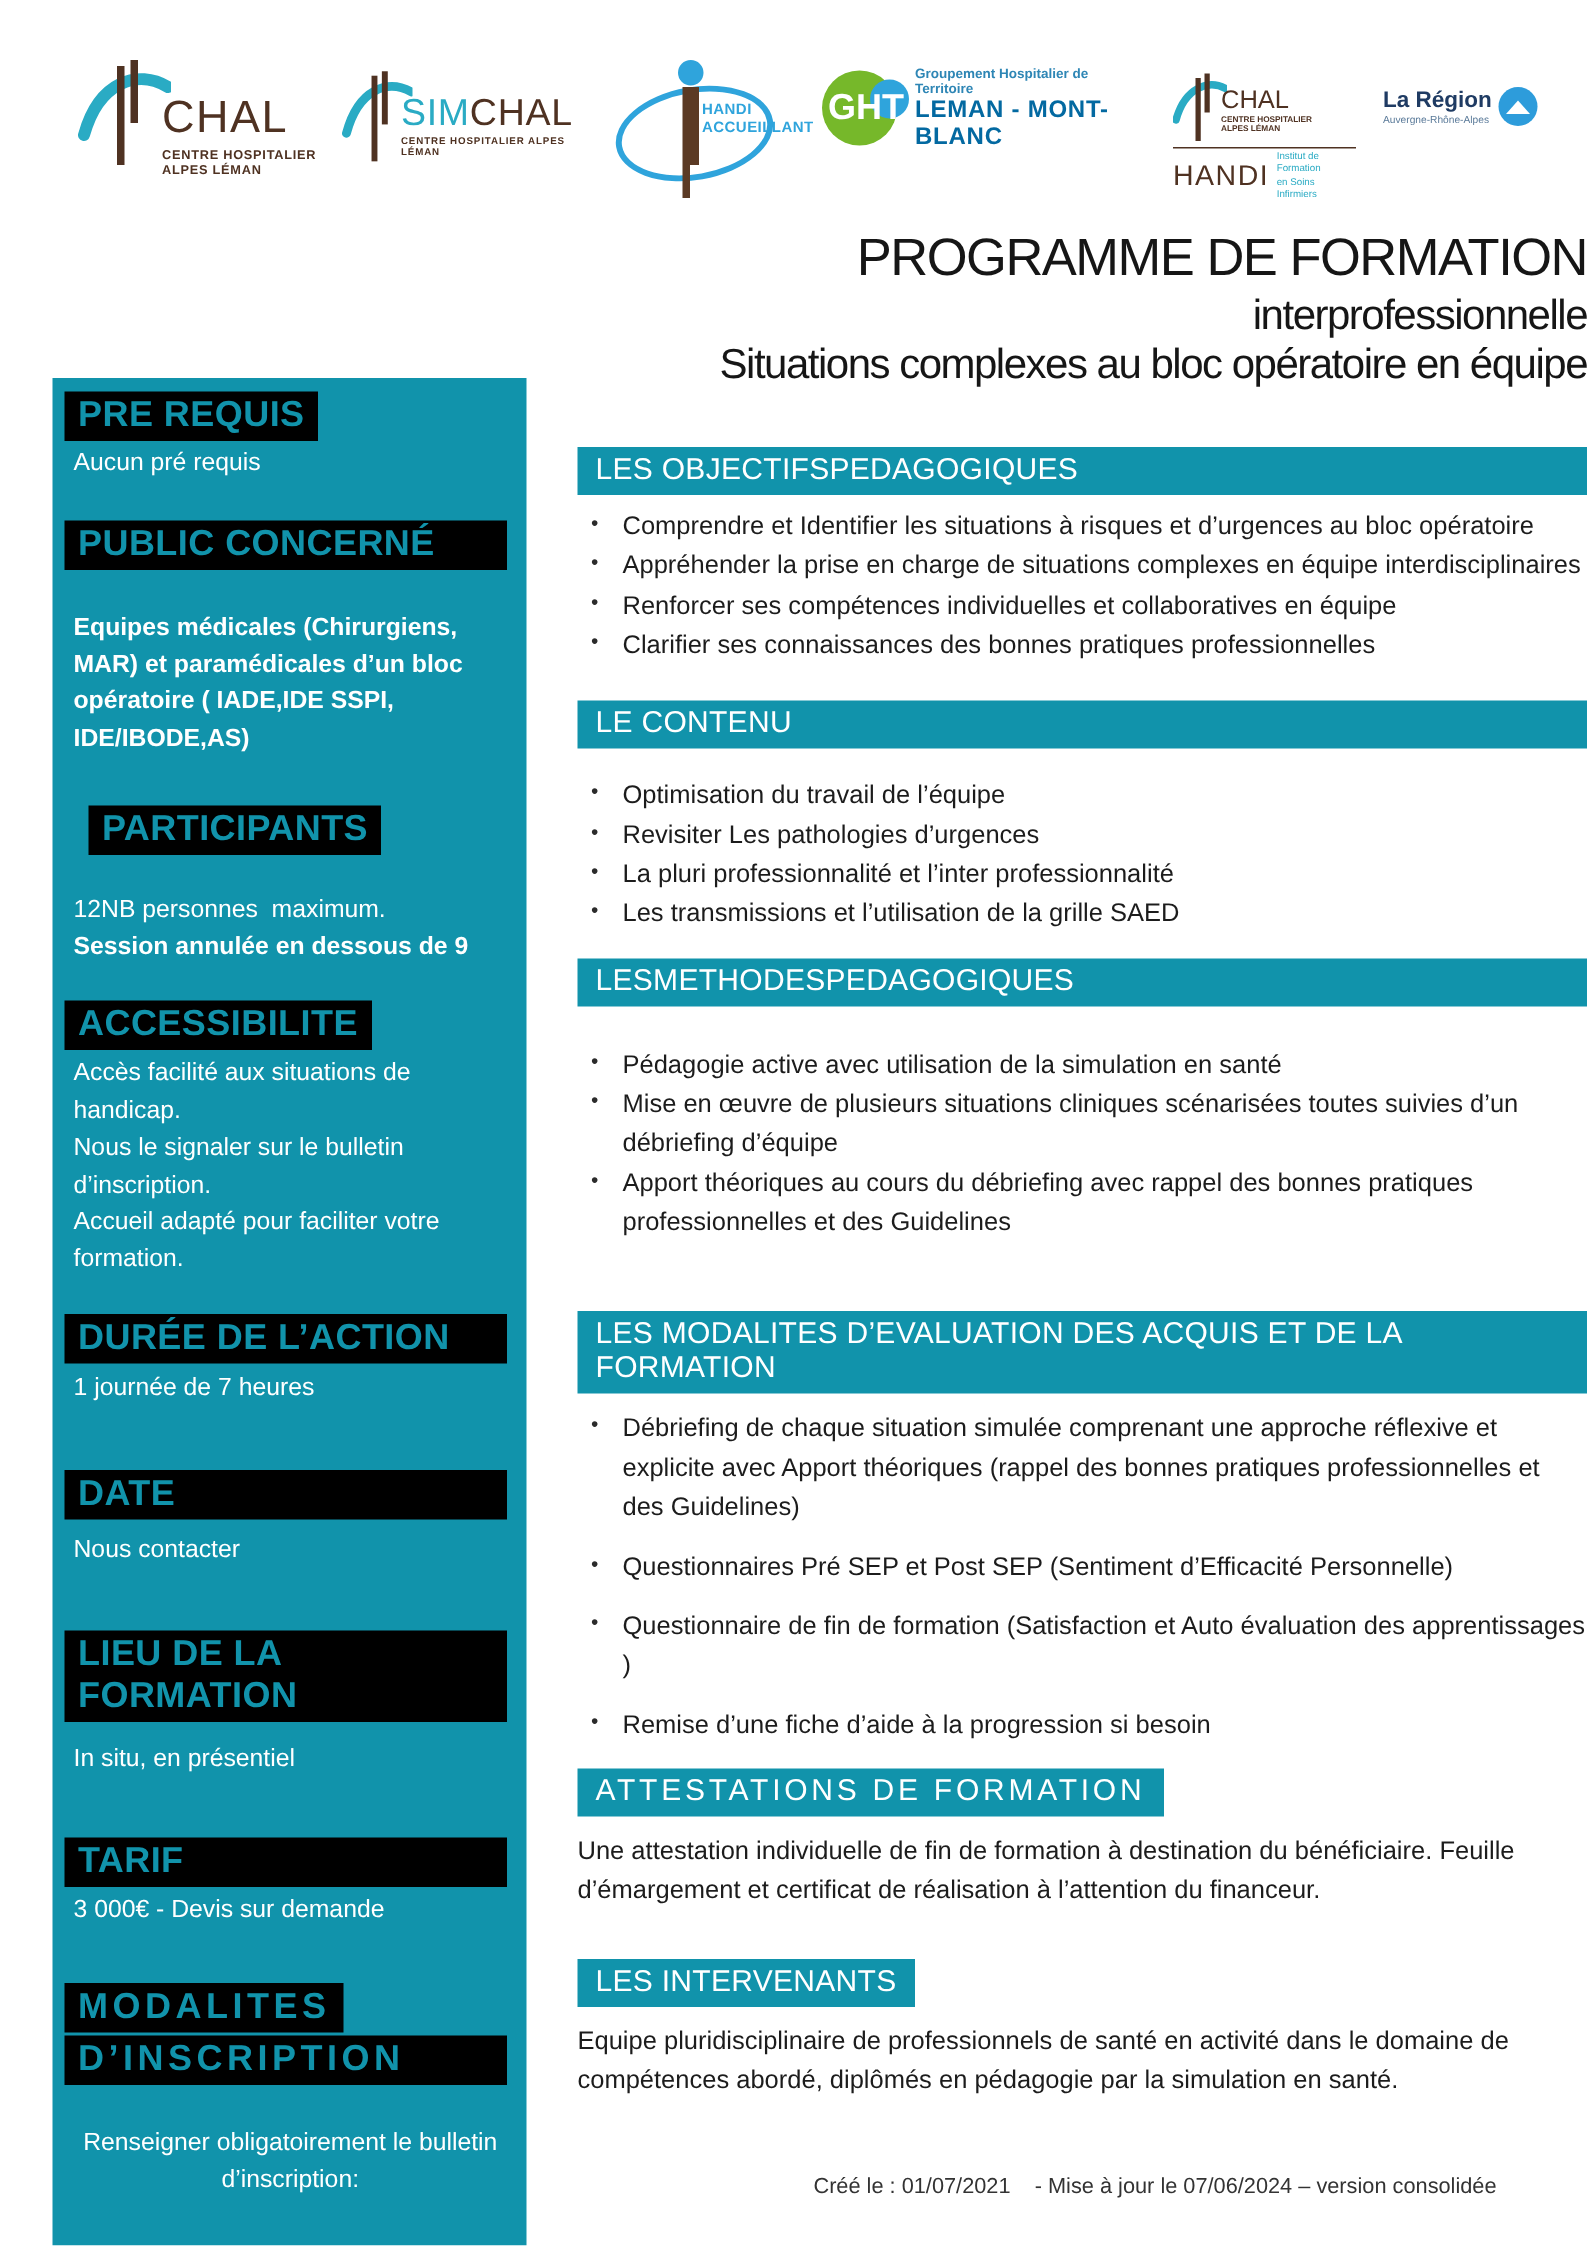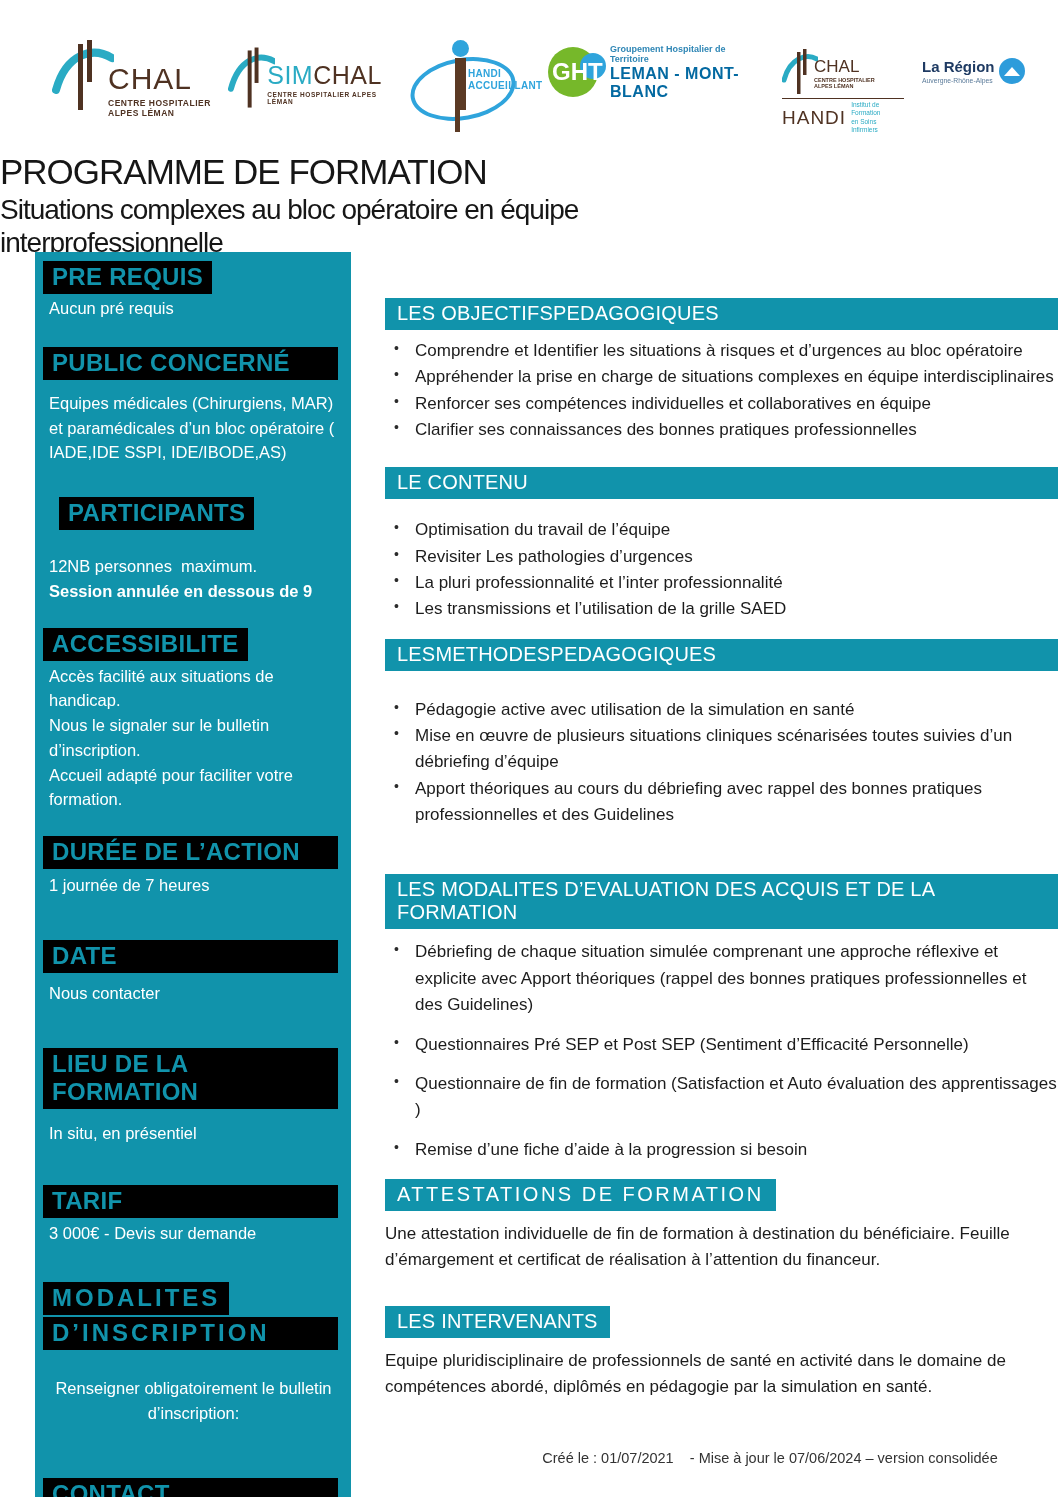--- a/index.html
+++ b/index.html
@@ -56,21 +56,21 @@
 
   .region-wrap { left:922px; top:58px; width:120px; }
   .region-row { display:flex; align-items:flex-end; }
   .region-name { font-size:15px; font-weight:800; color:#1f3b63; line-height:1.1; }
   .region-sub { font-size:6.8px; color:#5a7a99; margin-top:2px; }
   .region-icon { width:26px; height:26px; border-radius:50%; background:#2d9cdb; margin-left:4px; position:relative; flex:0 0 auto; }
   .region-mtn { position:absolute; left:5px; top:9px; width:0; height:0;
      border-left:8px solid transparent; border-right:8px solid transparent; border-bottom:9px solid #ffffff; }
 
   
-  .title-block { position:absolute; left:0; top:152px; width:100%; text-align:left; color:#161616; }
+  .title-block { position:absolute; left:0; top:152px; width:100%; text-align:right; color:#161616; }
   .title-main { font-size:35px; letter-spacing:-1px; }
   .title-sub  { font-size:28px; letter-spacing:-1px; line-height:1.12; margin-top:2px; }
 
   
   .sidebar { position:absolute; left:35px; top:252px; width:316px; height:1245px;
      background:#1193ab; color:#ffffff; padding:7px 13px 10px 8px; }
   .lbl { display:inline-block; background:#000000; color:#1193ab; font-weight:700;
      font-size:24px; padding:2px 9px 3px 9px; letter-spacing:.3px; }
   .lbl.wide { display:block; }
   .sb-body { font-size:16.5px; line-height:1.5; padding-left:6px; }
@@ -178,31 +178,31 @@
       <div class="region-sub">Auvergne-Rhône-Alpes</div>
     </div>
     <div class="region-icon">
         <div class="region-mtn"></div>
       </div>
   </div>
 </div>
 
 <div class="title-block">
   <div class="title-main">PROGRAMME DE FORMATION</div>
+  <div class="title-sub">interprofessionnelle</div>
   <div class="title-sub">Situations complexes au bloc opératoire en équipe</div>
-  <div class="title-sub">interprofessionnelle</div>
 </div>
 
 <div class="sidebar">
 
   <div class="lbl" style="margin-top:2px;">PRE REQUIS</div>
   <div class="sb-body" style="margin-top:2px;">Aucun pré requis</div>
 
   <div class="lbl wide" style="margin-top:26px;">PUBLIC  CONCERNÉ</div>
-  <div class="sb-body" style="margin-top:11px;">Equipes médicales (Chirurgiens, MAR) et paramédicales d’un bloc opératoire ( IADE,IDE SSPI, IDE/IBODE,AS)</div>
+  <div class="sb-body" style="margin-top:26px;font-weight:bold;">Equipes médicales (Chirurgiens, MAR) et paramédicales d’un bloc opératoire ( IADE,IDE SSPI, IDE/IBODE,AS)</div>
 
   <div class="lbl" style="margin-top:32px;margin-left:16px;">PARTICIPANTS</div>
   <div class="sb-body prewrap" style="margin-top:24px;">12NB personnes  maximum.</div>
   <div class="sb-body bold">Session annulée en dessous de 9</div>
 
   <div class="lbl" style="margin-top:24px;">ACCESSIBILITE</div>
   <div class="sb-body pre" style="margin-top:3px;">Accès facilité aux situations de handicap.
 Nous le signaler sur le bulletin d’inscription.
 Accueil adapté pour faciliter votre formation.</div>
 

